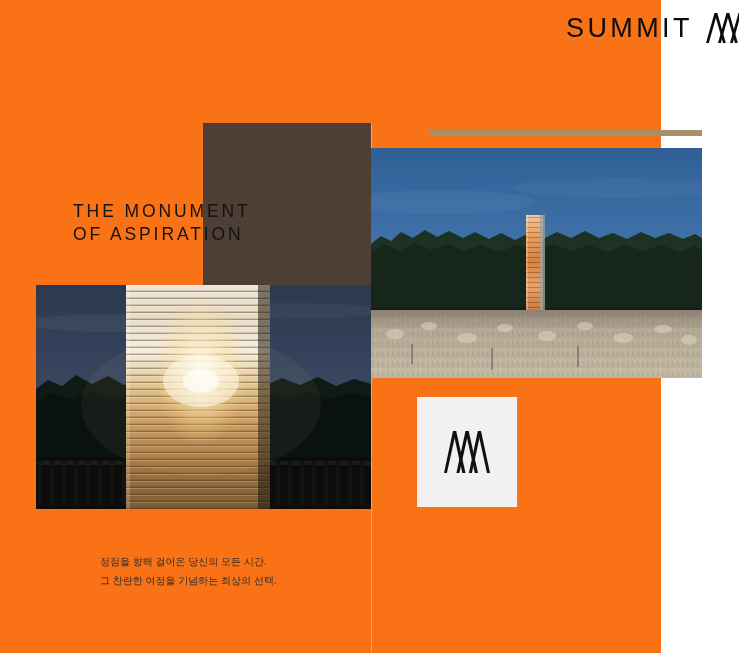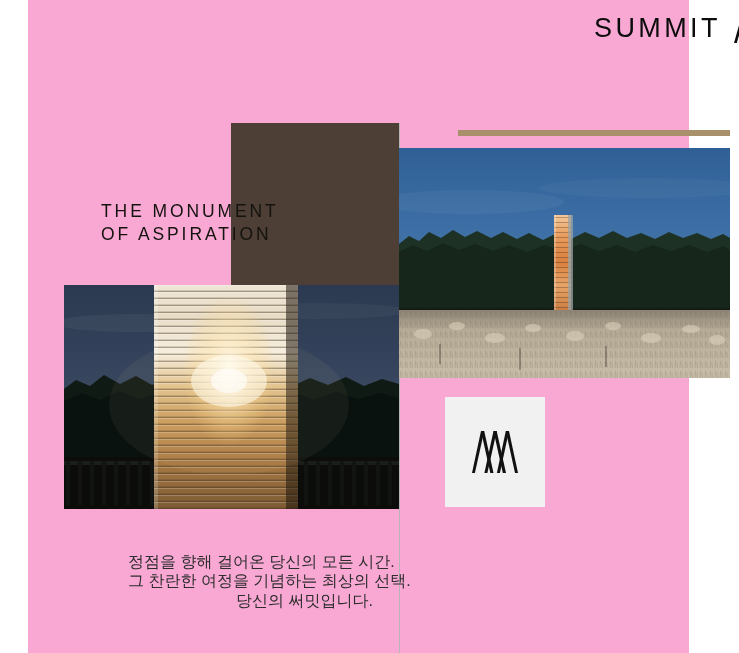--- a/index.html
+++ b/index.html
@@ -9,22 +9,21 @@
     height: 653px;
     background: #ffffff;
     font-family: "Liberation Sans", "DejaVu Sans", sans-serif;
     overflow: hidden;
   }
 
   #page {
     position: relative;
     width: 661px;
     height: 653px;
-    background: #f9a8d4;
-    margin-left: 28px;
+    background: #f97316;
   }
 
   
   .brand-lockup {
     position: absolute;
     top: 13px;
     left: 566px;
     display: flex;
     align-items: center;
     gap: 13px;
@@ -113,22 +112,22 @@
     justify-content: center;
   }
   .logo-tile svg { width: 46px; height: 42px; display: block; }
 
   
   .body-copy {
     position: absolute;
     left: 100px;
     top: 552px;
     width: 245px;
-    text-align: right;
-    font-size: 16px;
+    text-align: left;
+    font-size: 10px;
     line-height: 19.3px;
     color: #2d2d2d;
     font-weight: 500;
   }
   .body-copy div { white-space: nowrap; }
 </style>
 </head>
 <body>
 
 <div id="page">
@@ -321,16 +320,15 @@
           <polygon points="33.8,0 37.0,0 46.0,42 43.0,42"></polygon>
           <polygon points="33.8,0 37.0,0 27.9,42 24.9,42"></polygon>
         </g>
       </svg>
     </span>
   </div>
 
   <div class="body-copy">
     <div>정점을 향해 걸어온 당신의 모든 시간.</div>
     <div>그 찬란한 여정을 기념하는 최상의 선택.</div>
-    <div>당신의 써밋입니다.</div>
   </div>
 
 </div>
 
 </body></html>

